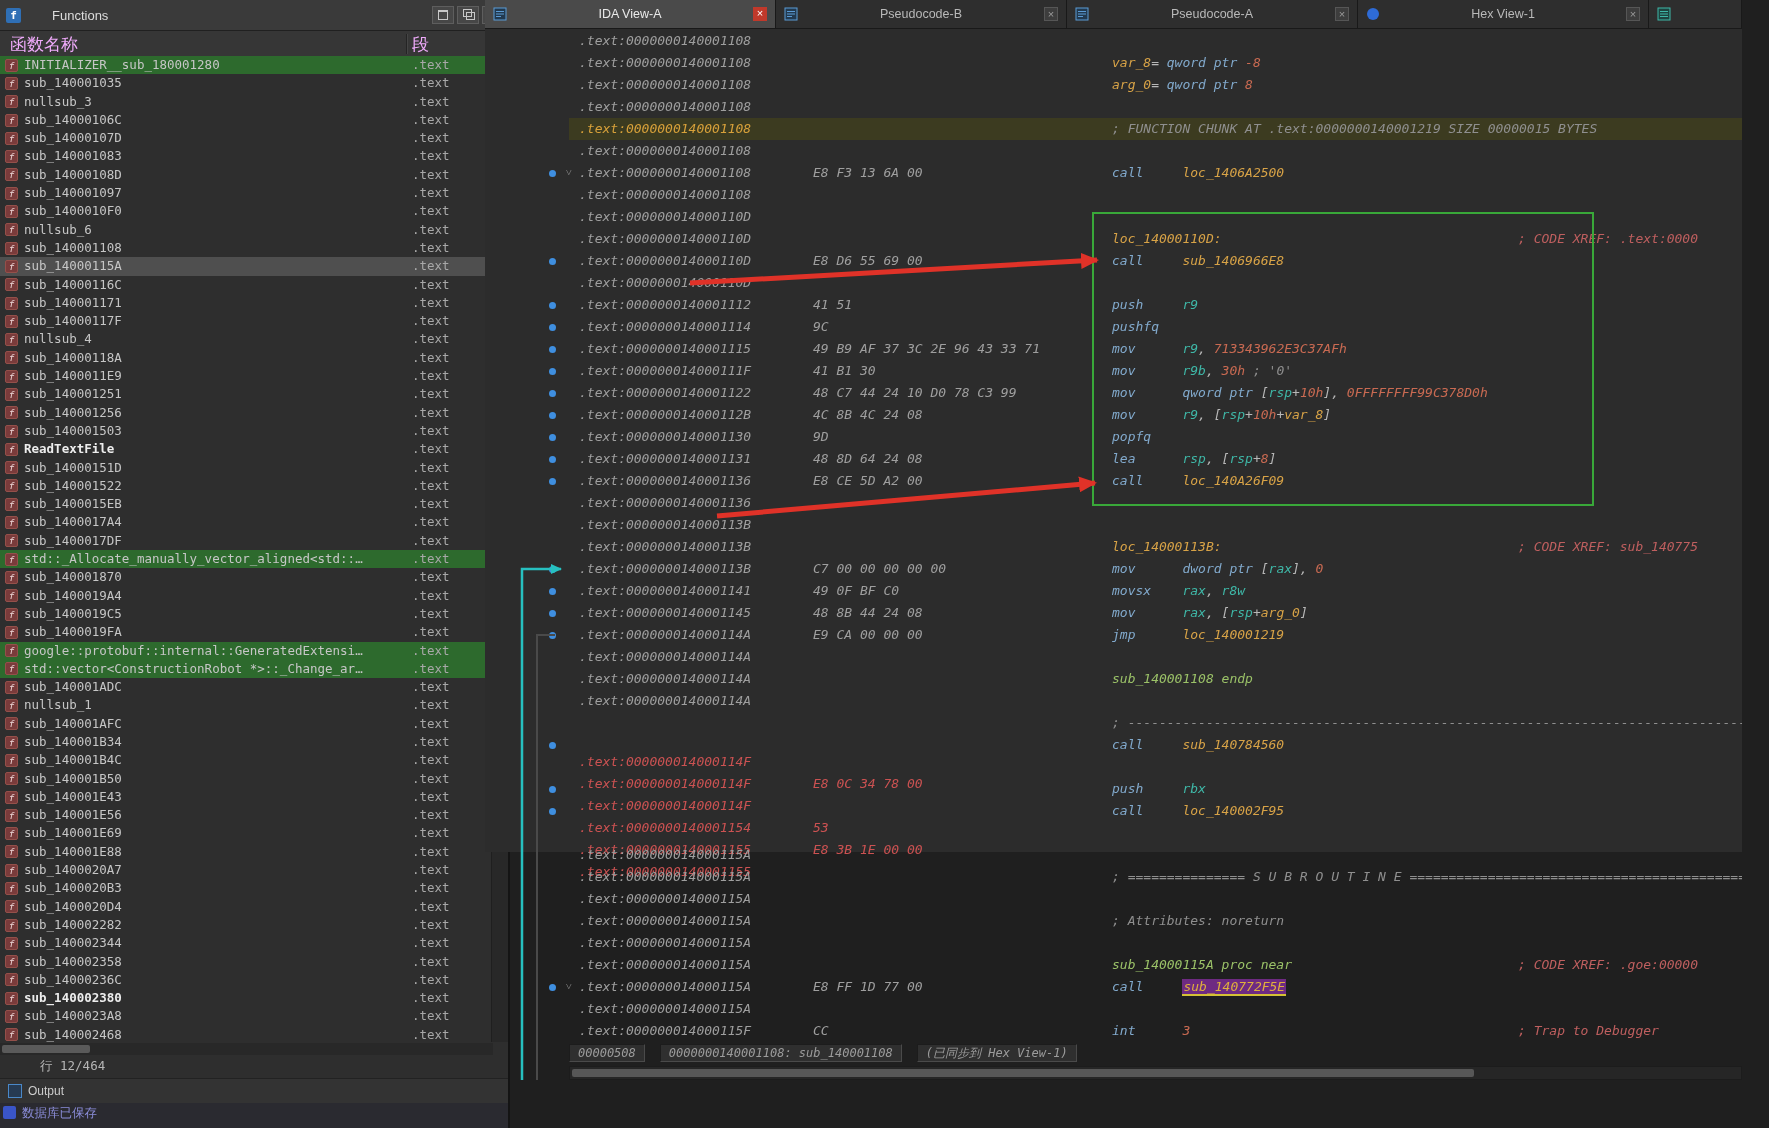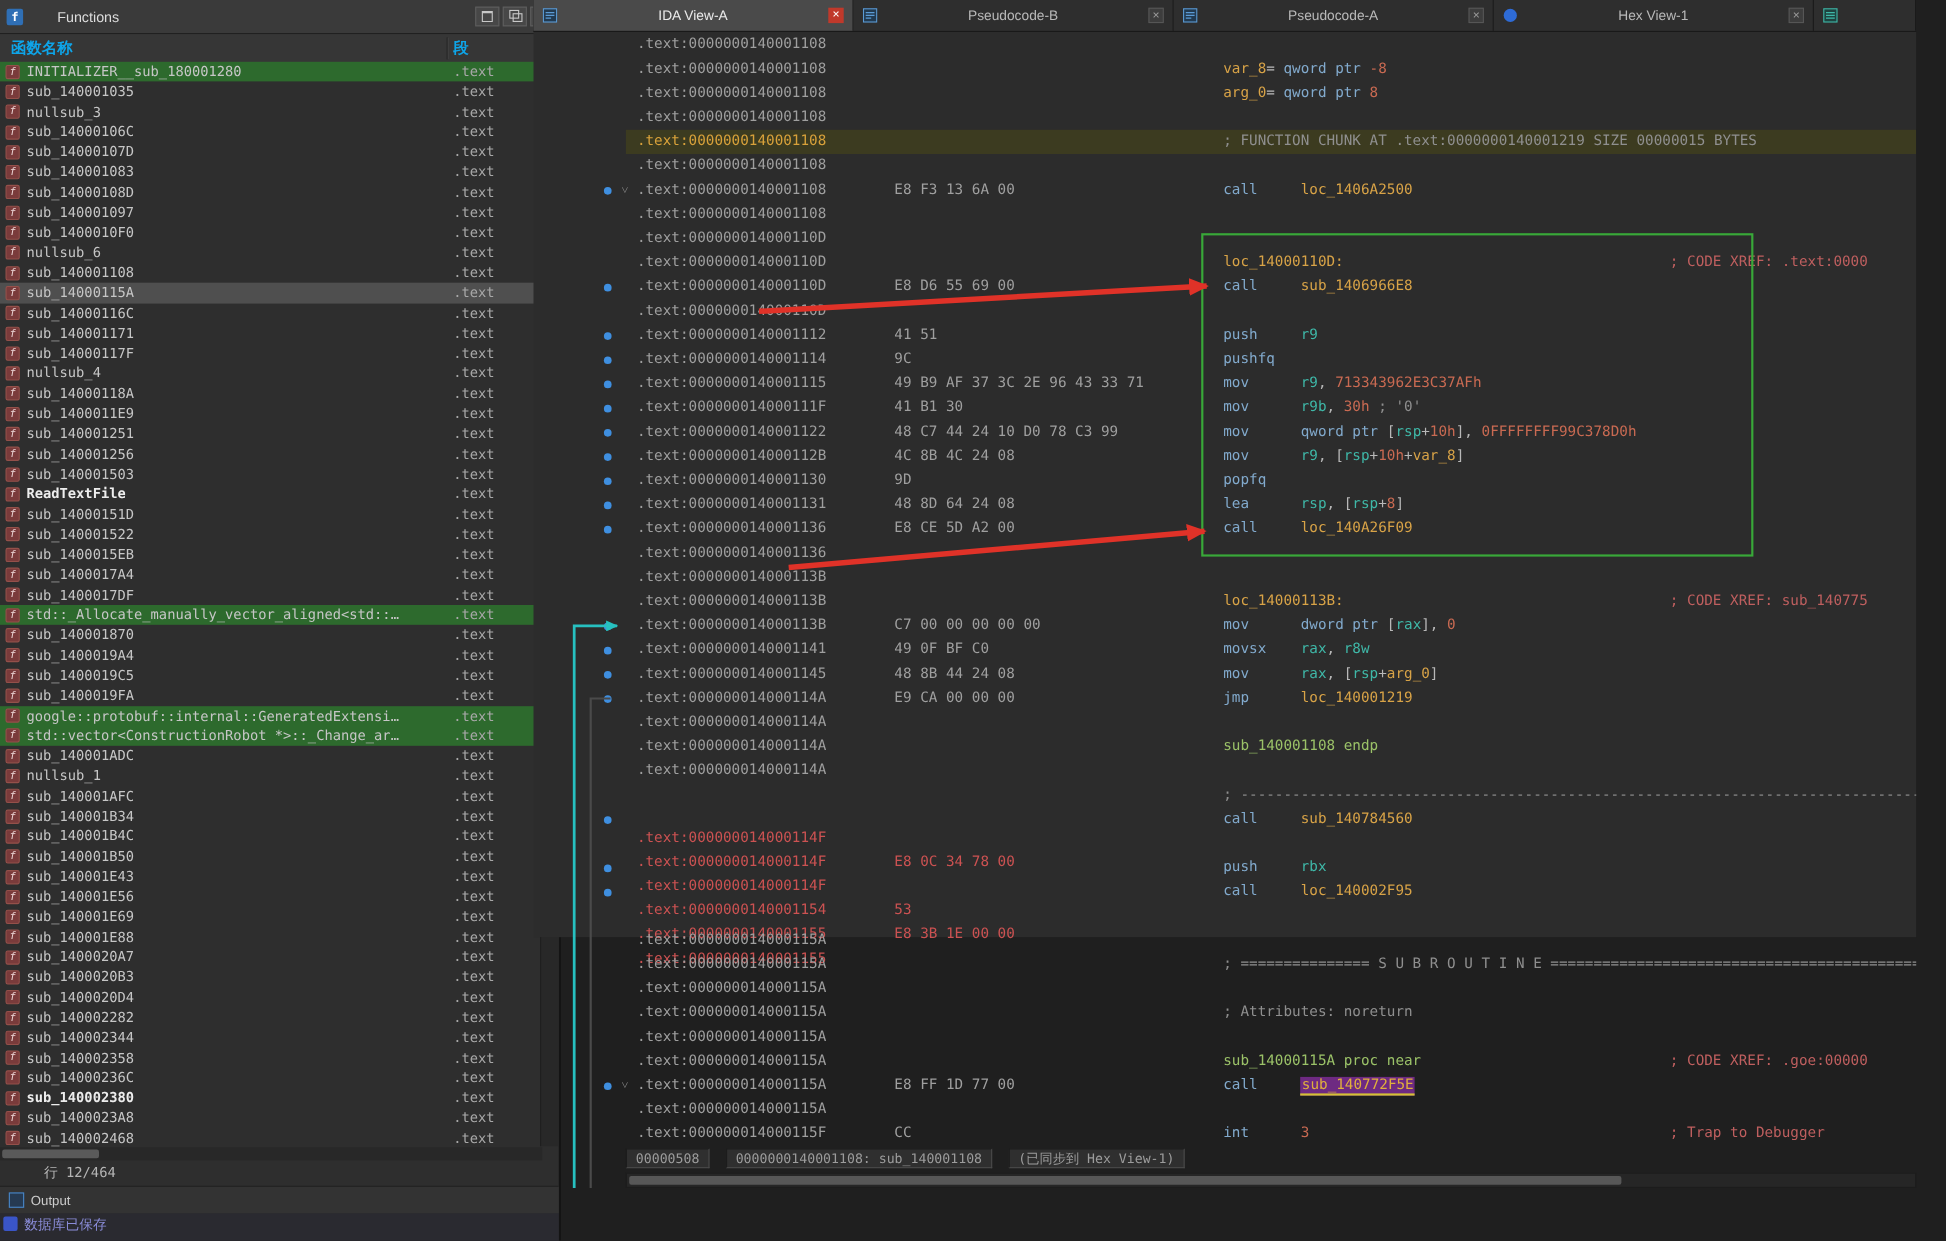--- a/index.html
+++ b/index.html
@@ -12,21 +12,21 @@
   
   #functions-panel{position:absolute;left:0;top:0;width:510px;height:1128px;background:var(--panel_bg);border-right:2px solid #141414;box-sizing:border-box;}
   .fp-titlebar{height:30px;background:var(--titlebar_bg);border-bottom:1px solid #202020;display:flex;align-items:center;}
   .fp-icon{width:15px;height:15px;margin:0 7px 0 6px;background:#2f6fb5;border-radius:2px;color:#fff;font-size:11px;line-height:15px;text-align:center;font-weight:bold;flex:none;}
   .fp-title{color:#dcdcdc;font-size:13px;font-family:"Liberation Sans",sans-serif;flex:1;margin-left:24px;}
   .fp-btns{display:flex;margin-right:4px;}
   .fp-btn{width:22px;height:18px;background:#474747;border:1px solid #5e5e5e;margin-left:3px;color:#cccccc;font-size:11px;line-height:16px;display:flex;align-items:center;justify-content:center;box-sizing:border-box;}
   .ico-max{display:inline-block;width:8px;height:7px;border:1px solid #c8c8c8;border-top-width:2px;}
   .ico-float{display:inline-block;width:7px;height:6px;border:1px solid #c8c8c8;position:relative;top:1px;left:2px;background:#474747;}
   .ico-float::before{content:"";position:absolute;left:-4px;top:-4px;width:7px;height:6px;border:1px solid #c8c8c8;}
-  .fp-header{height:26px;background:#363636;border-bottom:1px solid #232323;position:relative;color:#0ea5e9;font-size:14px;line-height:26px;font-weight:bold;}
+  .fp-header{height:26px;background:#363636;border-bottom:1px solid #232323;position:relative;color:#f0abfc;font-size:17px;line-height:26px;}
   .fh-name{position:absolute;left:10px;}
   .fh-seg{position:absolute;left:412px;}
   .fh-sep{position:absolute;left:406px;top:3px;bottom:3px;width:1px;background:#242424;border-right:1px solid #454545;}
   #fn-list{position:absolute;top:56px;left:0;width:493px;overflow:hidden;}
   .fp-row{height:18.3px;line-height:18.3px;display:flex;align-items:center;font-size:12.5px;color:#c6c6c6;position:relative;padding-left:5px;white-space:pre;}
   .fp-row .f-icon{width:13px;height:13px;background:var(--fn_icon_bg);border:1px solid #94504a;border-radius:2px;color:#ecd6d6;font-size:9.5px;line-height:12px;text-align:center;margin-right:6px;flex:none;font-style:italic;box-sizing:border-box;}
   .fp-row .name{overflow:hidden;max-width:382px;}
   .fp-row .seg{position:absolute;left:412px;color:#a8a8a8;}
   .fp-row.hg{background:var(--row_green);}
   .fp-row.hs{background:var(--row_selected);}
@@ -44,21 +44,21 @@
   #main{position:absolute;left:485px;top:0;width:1257px;height:852px;background:var(--disasm_bg);}
   .tabbar{height:28px;background:var(--tabbar_bg);border-bottom:1px solid #191919;display:flex;}
   .tab{width:291px;flex:none;display:flex;align-items:center;position:relative;border-right:1px solid #191919;background:var(--tab_inactive_bg);font-family:"Liberation Sans",sans-serif;font-size:12.5px;color:#b9b9b9;box-sizing:border-box;}
   .tab.active{background:var(--tab_active_bg);color:#eaeaea;}
   .tab.mini{width:93px;}
   .ticon{margin-left:8px;display:flex;flex:none;z-index:2;}
   .tlabel{position:absolute;left:24px;right:24px;text-align:center;white-space:nowrap;overflow:hidden;}
   .tclose{position:absolute;right:8px;width:14px;height:14px;line-height:13px;text-align:center;font-size:11px;cursor:default;box-sizing:border-box;}
   .tclose.red{background:var(--close_red);color:#ffffff;}
   .tclose.gray{background:#3d3d3d;border:1px solid #565656;color:#9a9a9a;}
-  #disasm{position:absolute;top:28px;left:0;width:1257px;height:1100px;}
+  #disasm{position:absolute;top:28px;left:0;width:1257px;height:1100px;font-style:italic;}
   #disasm-lines{position:absolute;top:2px;left:0;width:1257px;overflow:hidden;}
   .dline{height:22px;line-height:22px;position:relative;white-space:pre;font-size:13px;}
   .dline.hl::before{content:"";position:absolute;left:84px;right:0;top:0;height:22px;background:var(--highlight_band);}
   .dl-addr{position:absolute;left:94px;color:var(--addr);}
   .dl-bytes{position:absolute;left:328px;color:var(--addr);}
   .ac-red{color:var(--addr_red) !important;margin-top:39px;}
   .ac-cur{color:var(--addr_current) !important;}
   .dl-content{position:absolute;left:627px;}
   .dl-xref{position:absolute;left:1033px;color:var(--xref_red);}
   .dot{position:absolute;left:64px;top:7.5px;width:7px;height:7px;border-radius:50%;background:var(--dot_blue);}

